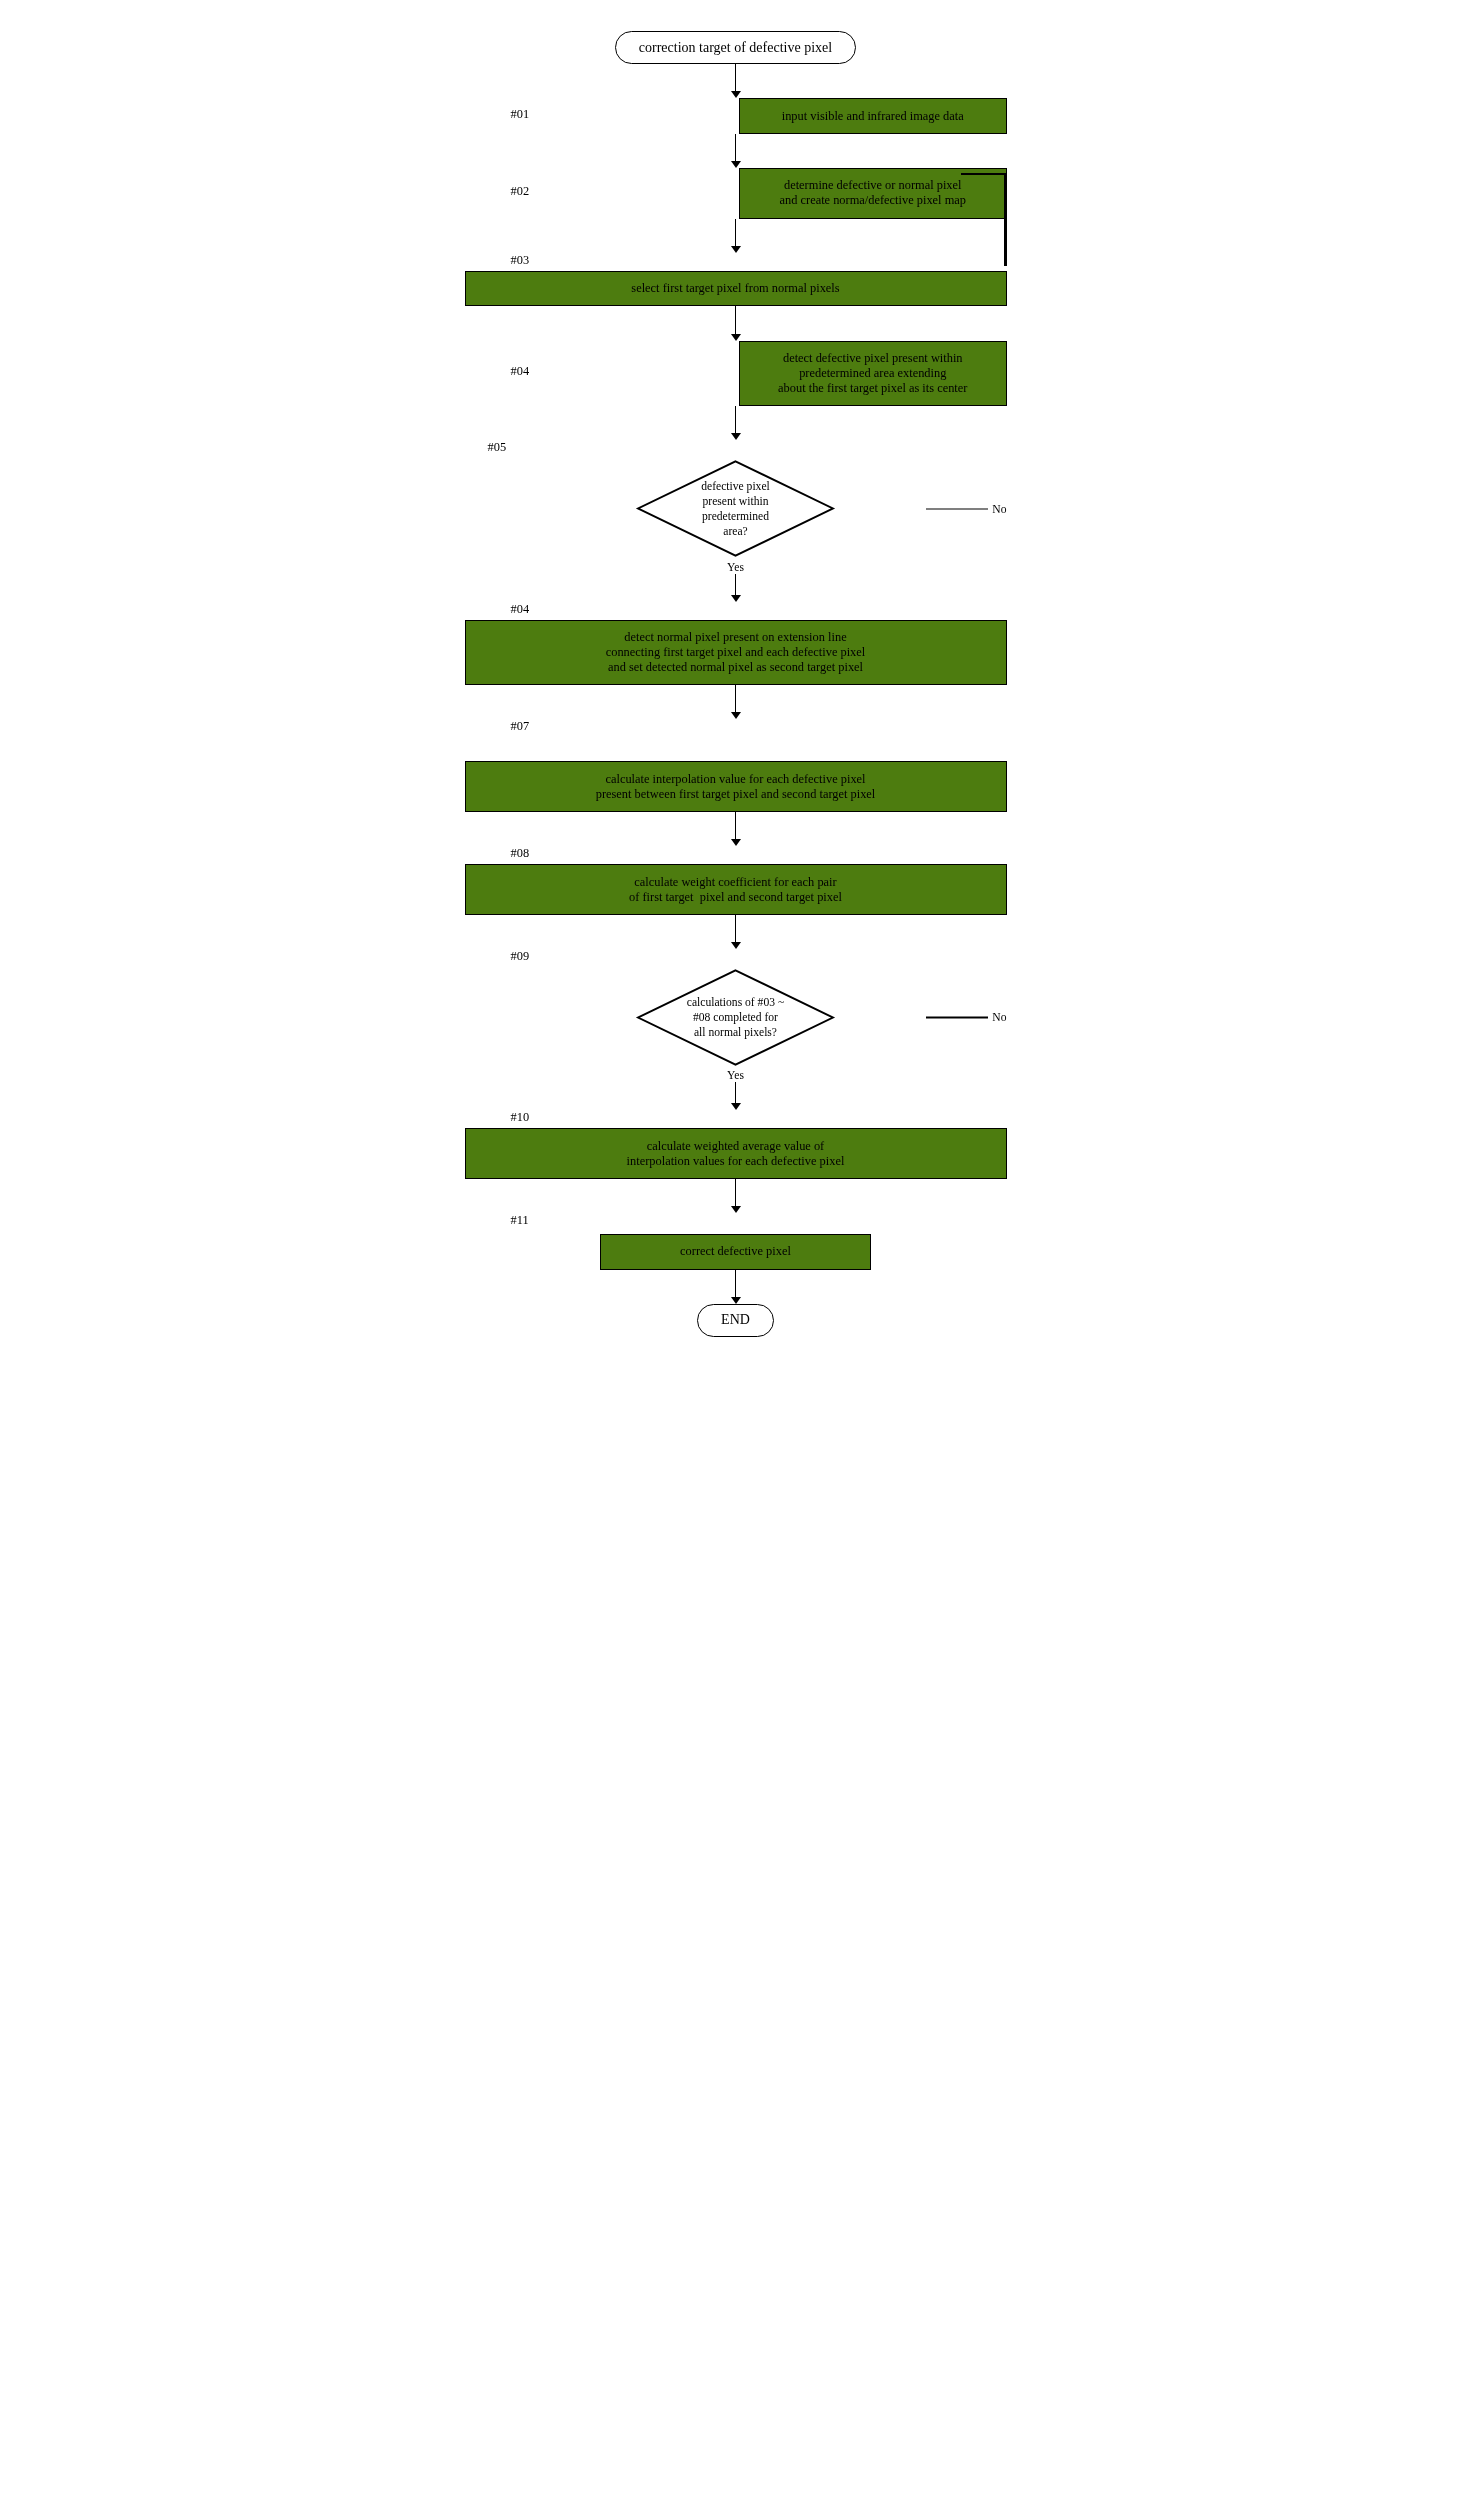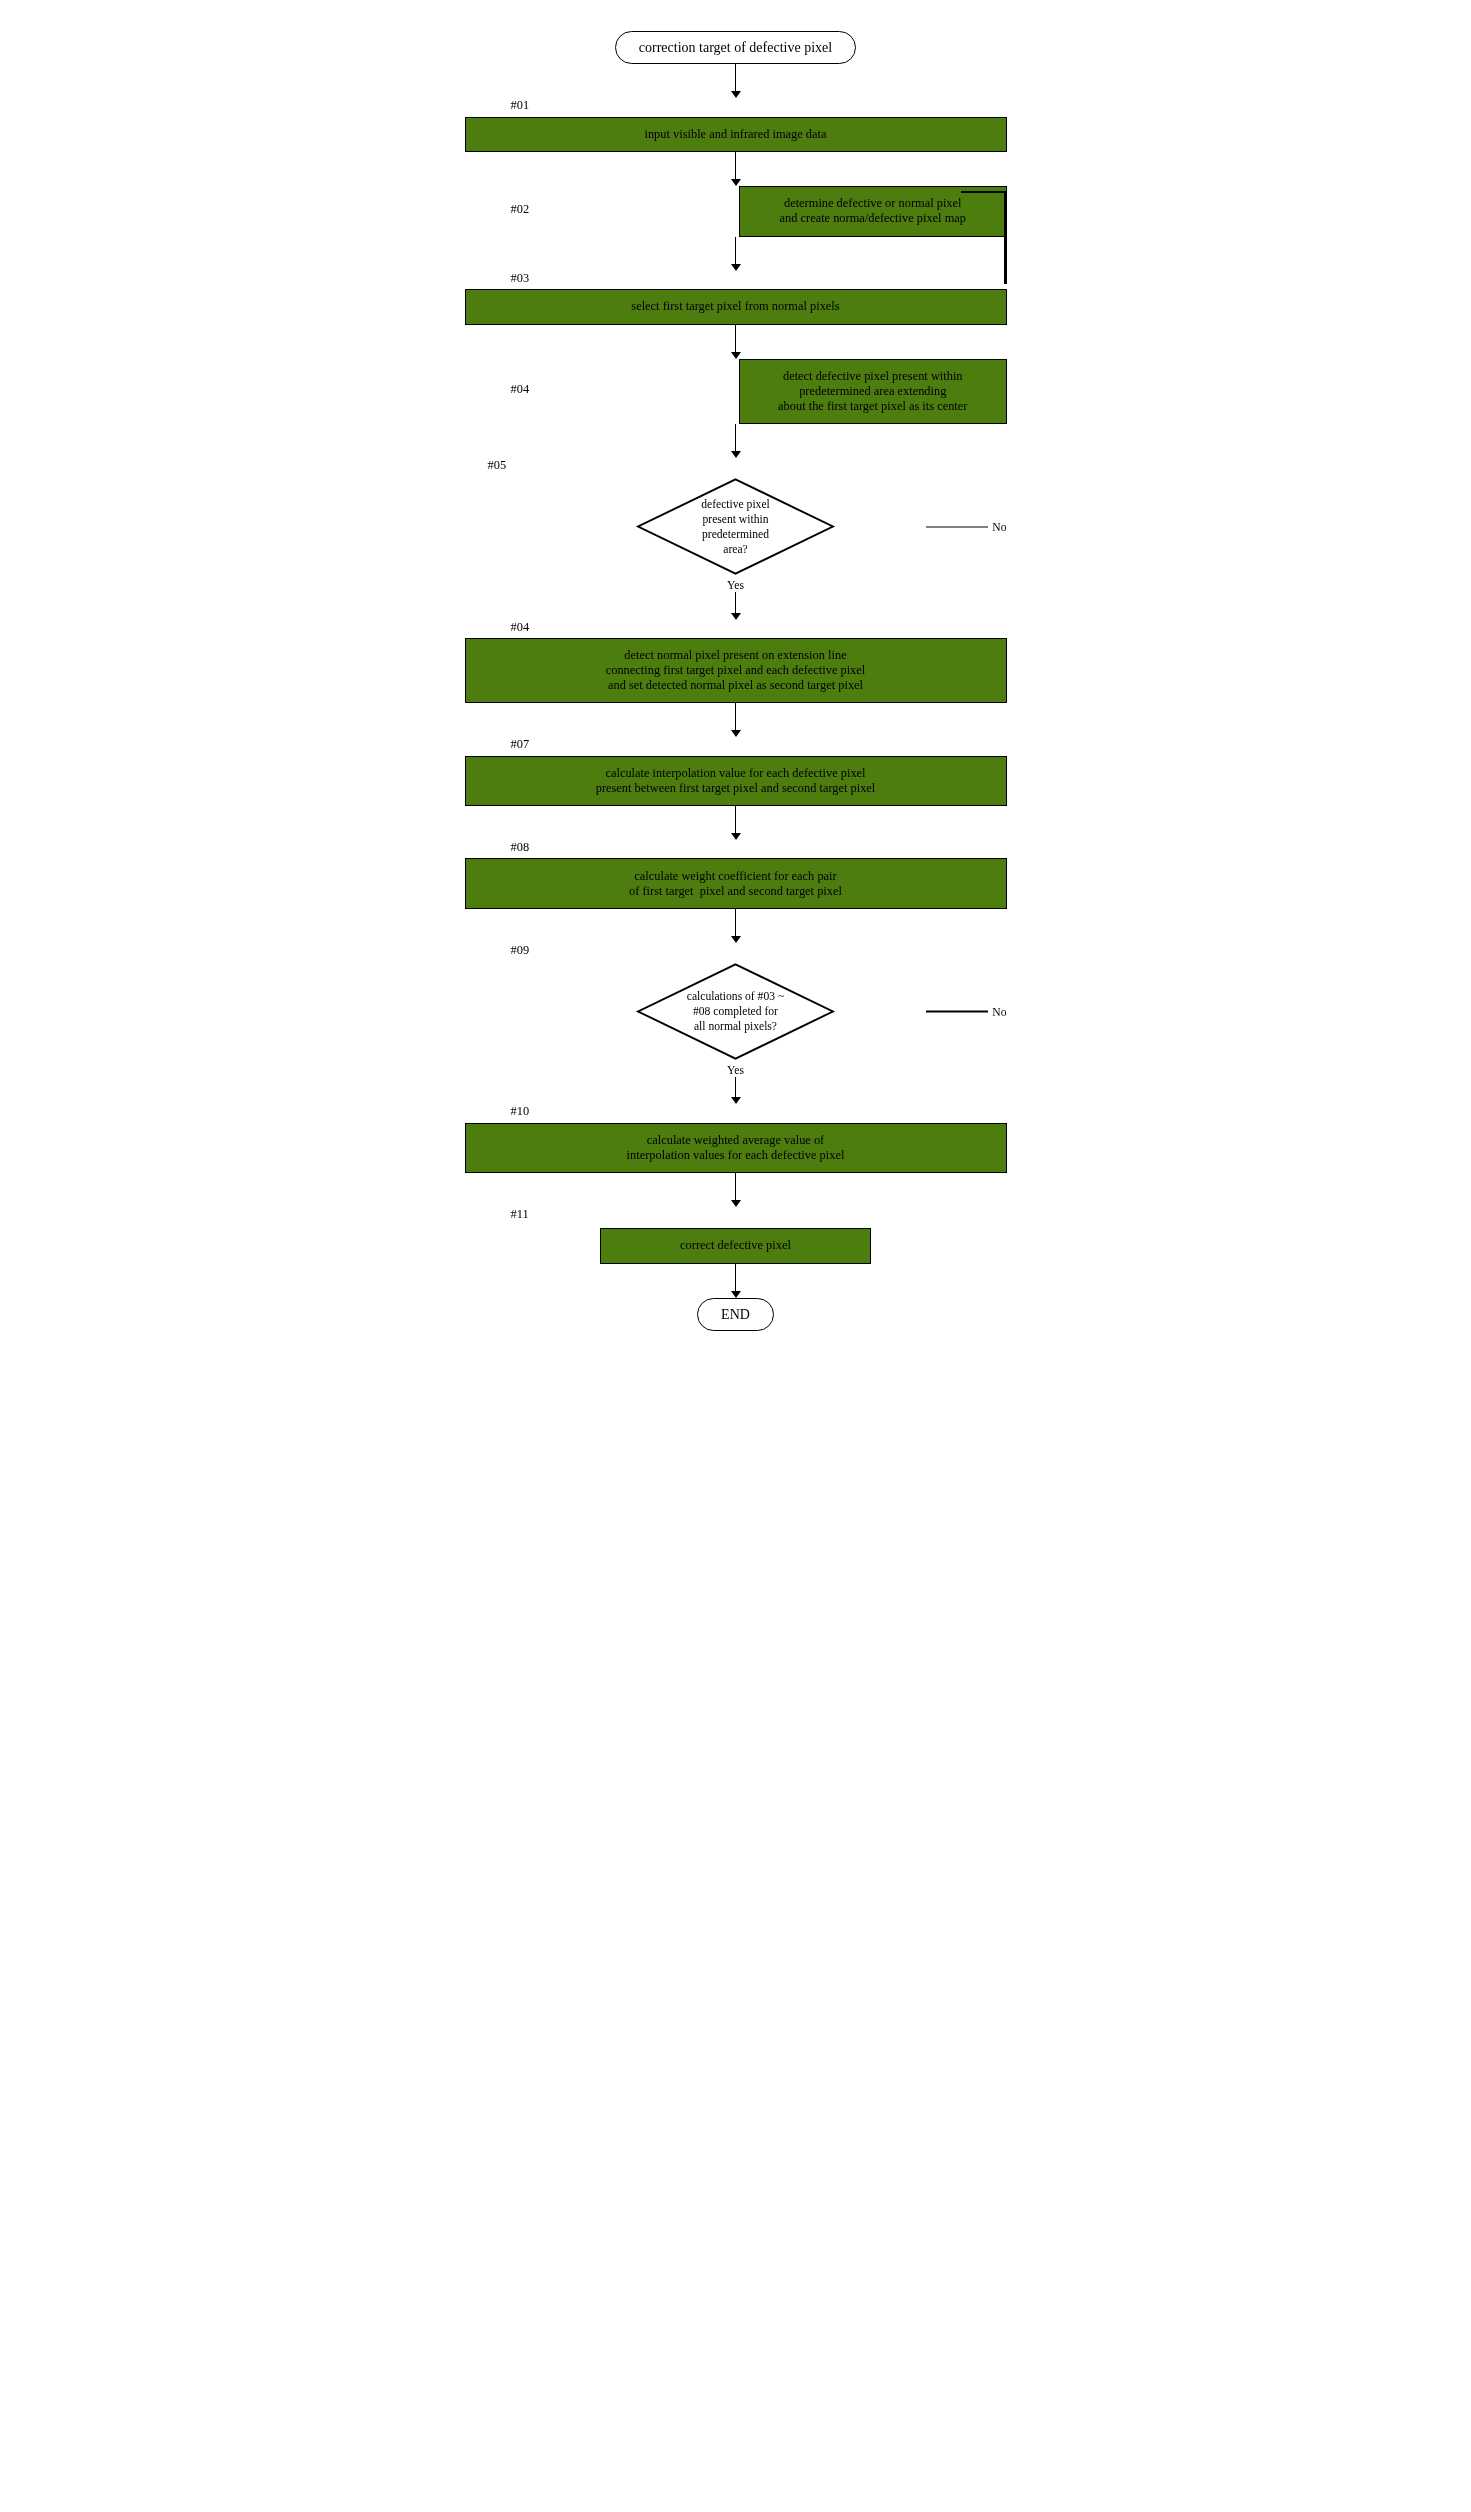--- a/index.html
+++ b/index.html
@@ -77,21 +77,21 @@
 <body>
 
 <div class="flowchart">
 
   <div class="stadium">correction target of defective pixel</div>
 
   <div style="height:6.2px;width:1.5px;background:#000;margin:0 auto;"></div>
   <div class="arrow-down" style="height:21.7px;"></div>
   <div style="height:6.2px;"></div>
 
-  <div style="width:100%;display:flex;flex-direction:column;align-items:center;">
+  <div style="width:100%;display:flex;align-items:center;">
     <div style="width:100%;text-align:left;padding-left:46px;font-size:12.4px;margin-bottom:3.1px;">#01</div>
     <div class="rect">input visible and infrared image data</div>
   </div>
 
   <div style="height:6.2px;width:1.5px;background:#000;margin:0 auto;"></div>
   <div class="arrow-down" style="height:21.7px;"></div>
   <div style="height:6.2px;"></div>
 
   <div style="width:100%;display:flex;flex-direction:row;align-items:center;">
     <div style="width:100%;text-align:left;padding-left:46px;font-size:12.4px;margin-bottom:3.1px;">#02</div>
@@ -166,21 +166,21 @@
 
   <div style="width:100%;display:flex;flex-direction:column;align-items:center;">
     <div style="width:100%;text-align:left;padding-left:46px;font-size:12.4px;margin-bottom:3.1px;">#04</div>
     <div class="rect">detect normal pixel present on extension line<br>connecting first target pixel and each defective pixel<br>and set detected normal pixel as second target pixel</div>
   </div>
 
   <div style="height:6.2px;width:1.5px;background:#000;margin:0 auto;"></div>
   <div class="arrow-down" style="height:21.7px;"></div>
   <div style="height:6.2px;"></div>
 
-  <div style="width:100%;display:flex;flex-direction:column;align-items:center;">
+  <div style="width:100%;display:flex;flex-direction:column;align-items:center;gap:24px;">
     <div style="width:100%;text-align:left;padding-left:46px;font-size:12.4px;margin-bottom:3.1px;">#07</div>
     <div class="rect">calculate interpolation value for each defective pixel<br>present between first target pixel and second target pixel</div>
   </div>
 
   <div style="height:6.2px;width:1.5px;background:#000;margin:0 auto;"></div>
   <div class="arrow-down" style="height:21.7px;"></div>
   <div style="height:6.2px;"></div>
 
   <div style="width:100%;display:flex;flex-direction:column;align-items:center;">
     <div style="width:100%;text-align:left;padding-left:46px;font-size:12.4px;margin-bottom:3.1px;">#08</div>

